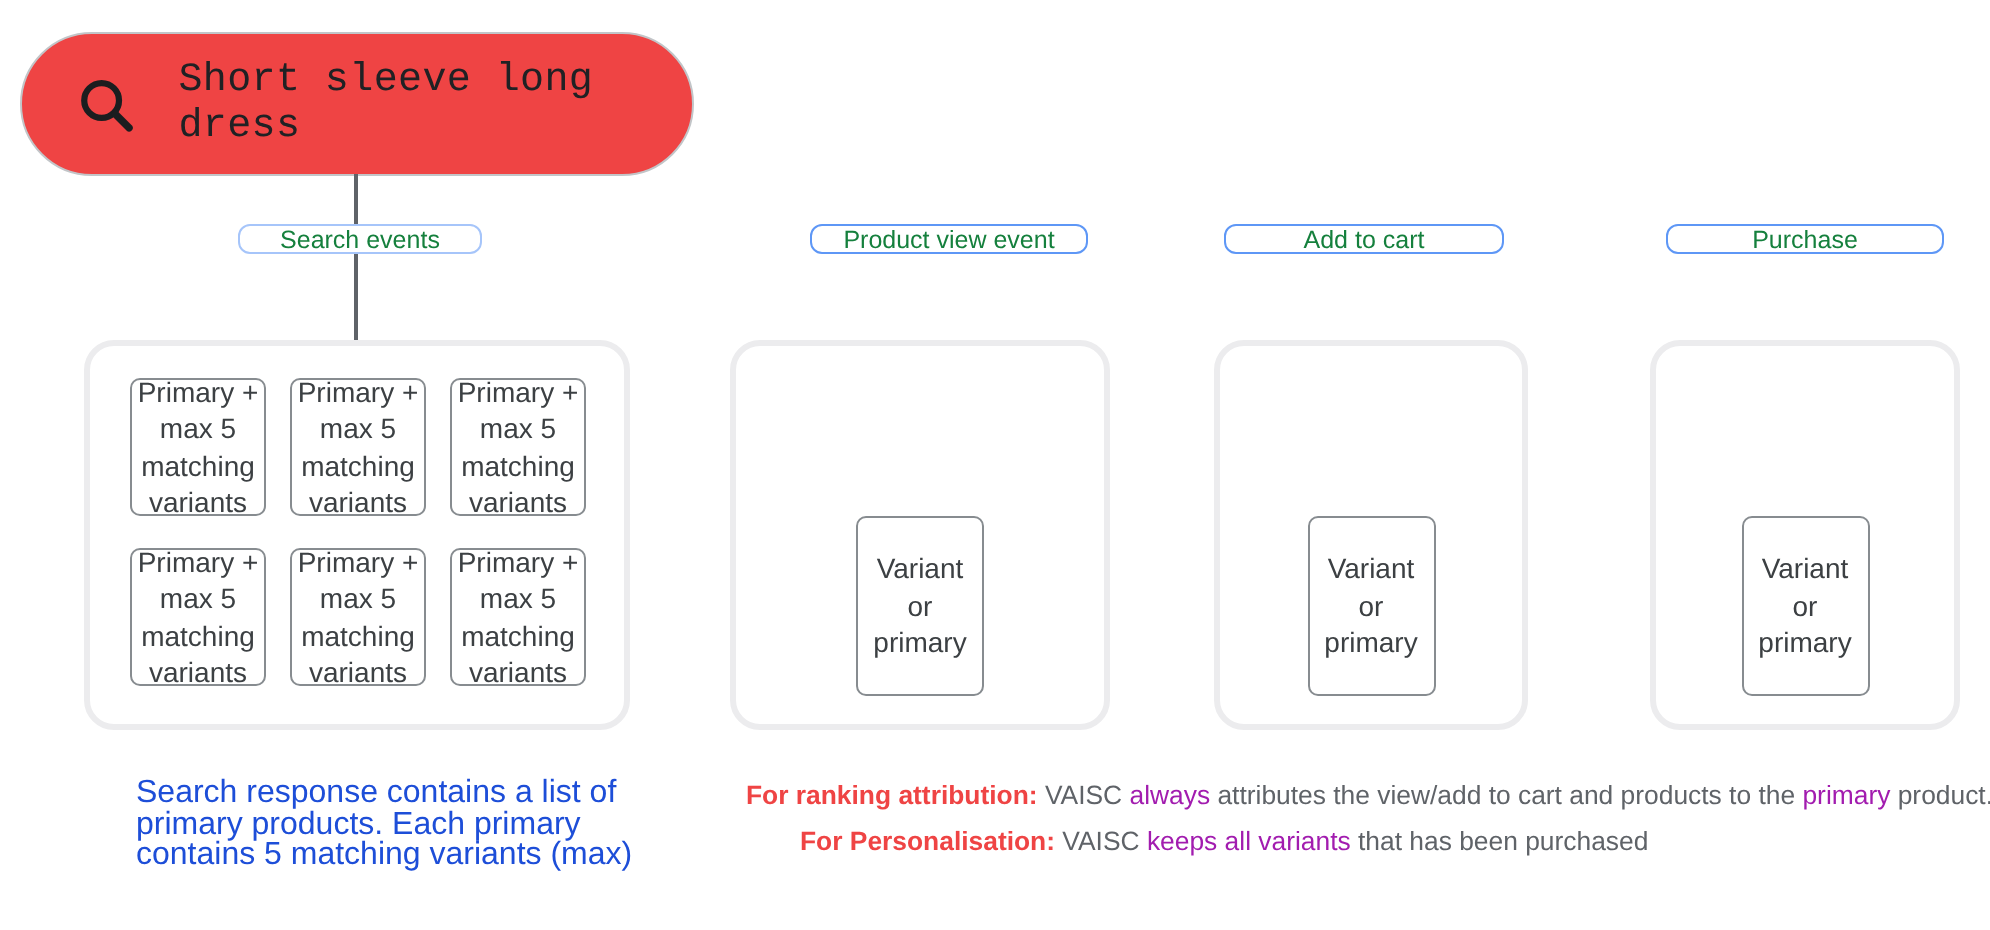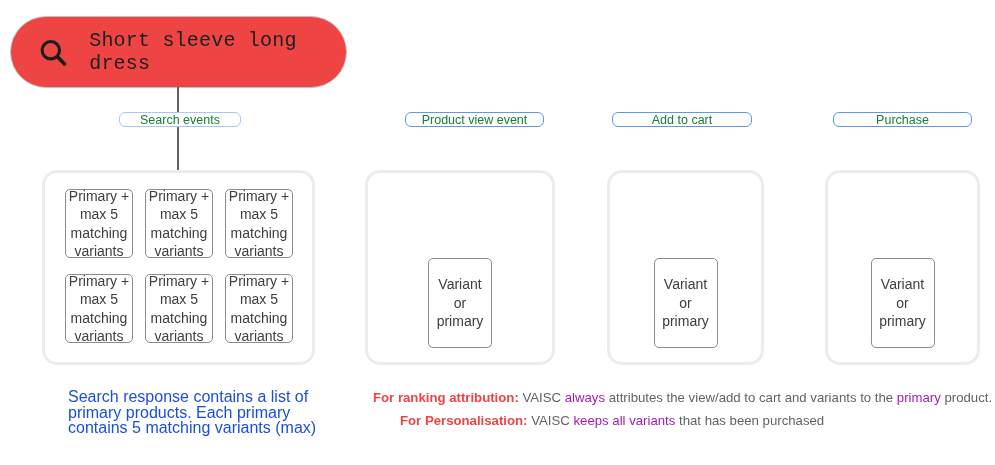--- a/index.html
+++ b/index.html
@@ -208,20 +208,20 @@
     <div class="node-box variant-box">Variant
 or
 primary</div>
   </div>
 
   <div class="caption-left">Search response contains a list of
 primary products. Each primary
 contains 5 matching variants (max)</div>
 
   <div class="caption-line caption-ranking">
-    <span class="seg-bold">For ranking attribution:</span><span class="seg-normal"> VAISC </span><span class="seg-red">always</span><span class="seg-normal"> attributes the view/add to cart and variants to the </span><span class="seg-red">primary</span><span class="seg-normal"> product.</span>
+    <span class="seg-bold">For ranking attribution:</span><span class="seg-normal"> VAISC </span><span class="seg-red">always</span><span class="seg-normal"> attributes the view/add to cart and products to the </span><span class="seg-red">primary</span><span class="seg-normal"> product.</span>
   </div>
 
   <div class="caption-line caption-personalisation">
     <span class="seg-bold">For Personalisation:</span><span class="seg-normal"> VAISC </span><span class="seg-red">keeps all variants</span><span class="seg-normal"> that has been purchased</span>
   </div>
 
 </div>
 
 </body></html>

